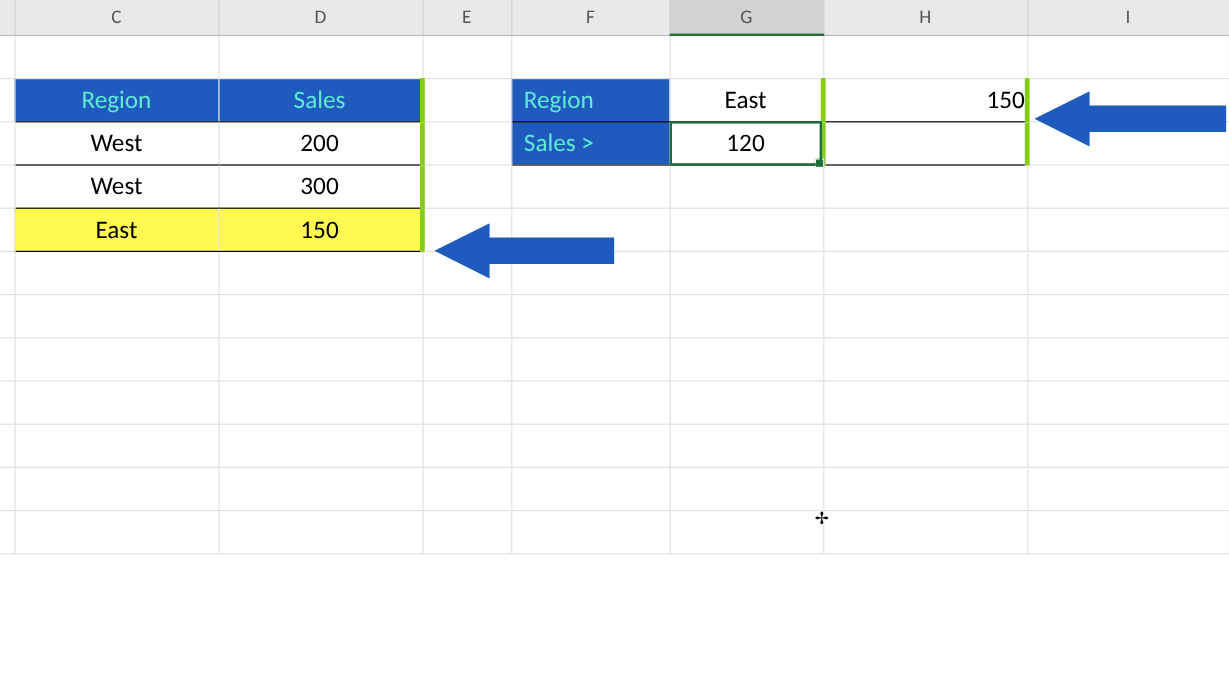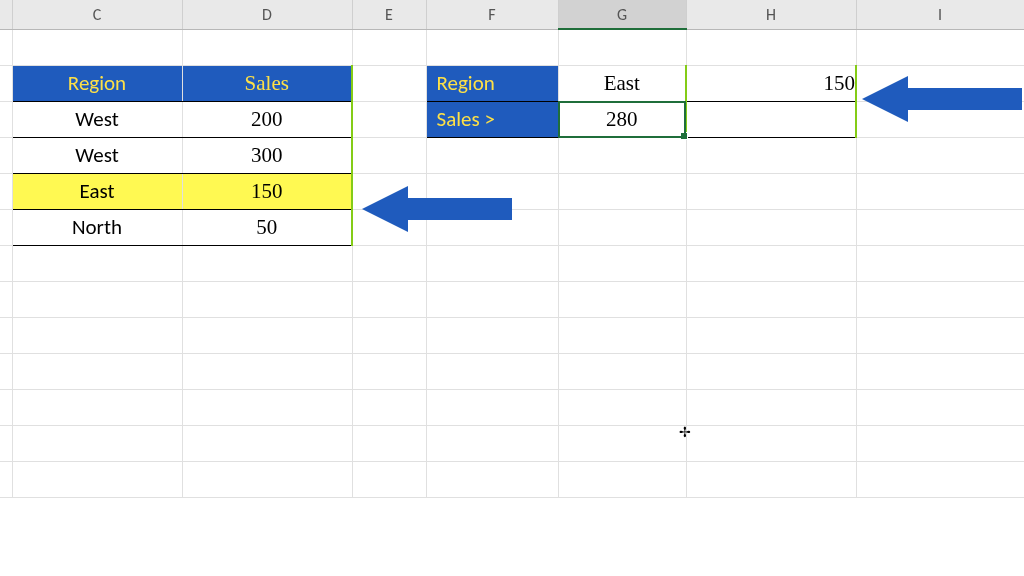--- a/index.html
+++ b/index.html
@@ -12,22 +12,22 @@
           border-right:1px solid #cfcfcf;border-bottom:1px solid #b7b7b7;}
   .colhdr.sel{background:#d2d2d2;border-bottom:2px solid #1f6e3a;}
   
   .cell{height:36px;border-right:1px solid #e0e0e0;border-bottom:1px solid #e0e0e0;
         font-size:21px;text-align:center;vertical-align:middle;color:#000;
         box-sizing:border-box;background:#fff;}
   
   .b-t{border-top:1px solid #000;}
   .b-b{border-bottom:1px solid #000;}
   .b-l{border-left:1px solid #000;}
-  .b-r{border-right:2px solid #84cc16;font-family:Liberation Serif, serif;}
-  .hdr{background:#1f5bbd;color:#fde047;font-weight:700;}
+  .b-r{border-right:4px solid #84cc16;}
+  .hdr{background:#1f5bbd;color:#5eead4;font-weight:700;}
   .hdr.lbl{text-align:left;padding-left:10px;}
   .bold{font-weight:700;}
   .hl{background:#fff952;}
   .right{text-align:right;padding-right:10px;}
   
   .active{position:relative;}
   .active::after{content:"";position:absolute;left:-1px;top:-1px;right:-1px;bottom:-1px;
                  border:2px solid #1f6e3a;pointer-events:none;}
   .active::before{content:"";position:absolute;right:-3px;bottom:-3px;width:6px;height:6px;
                   background:#1f6e3a;border:1px solid #fff;}
@@ -84,21 +84,21 @@
     <td class="cell bold right b-t b-b b-r">150</td>
     <td class="cell"></td>
   </tr>
 
   <tr>
     <td class="cell"></td>
     <td class="cell bold b-l b-b">West</td>
     <td class="cell bold b-r b-b">200</td>
     <td class="cell"></td>
     <td class="cell hdr lbl b-l b-b">Sales &gt;</td>
-    <td class="cell bold b-b b-r active">280</td>
+    <td class="cell bold b-b b-r active">120</td>
     <td class="cell b-b b-r"></td>
     <td class="cell"></td>
   </tr>
 
   <tr>
     <td class="cell"></td>
     <td class="cell bold b-l b-b">West</td>
     <td class="cell bold b-r b-b">300</td>
     <td class="cell"></td>
     <td class="cell"></td>
@@ -112,30 +112,20 @@
     <td class="cell bold hl b-l b-b">East</td>
     <td class="cell bold hl b-r b-b">150</td>
     <td class="cell"></td>
     <td class="cell"></td>
     <td class="cell"></td>
     <td class="cell"></td>
     <td class="cell"></td>
   </tr>
 
 
-  <tr>
-    <td class="cell"></td>
-    <td class="cell bold b-l b-b">North</td>
-    <td class="cell bold b-r b-b">50</td>
-    <td class="cell"></td>
-    <td class="cell"></td>
-    <td class="cell"></td>
-    <td class="cell"></td>
-    <td class="cell"></td>
-  </tr>
 
   <tr>
           <td class="cell"></td>
           <td class="cell"></td>
           <td class="cell"></td>
           <td class="cell"></td>
           <td class="cell"></td>
           <td class="cell"></td>
           <td class="cell"></td>
           <td class="cell"></td>

